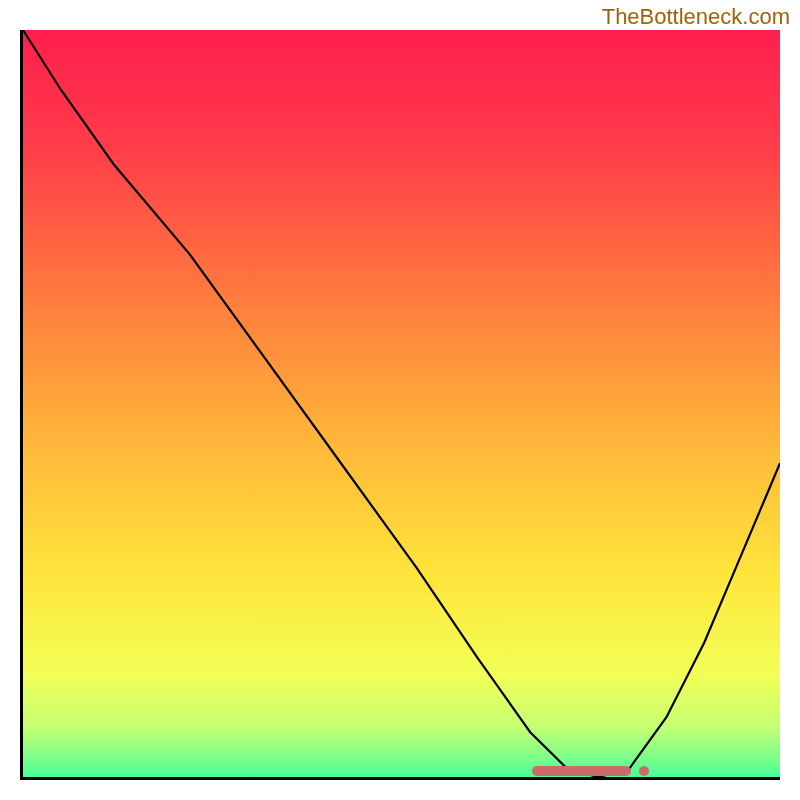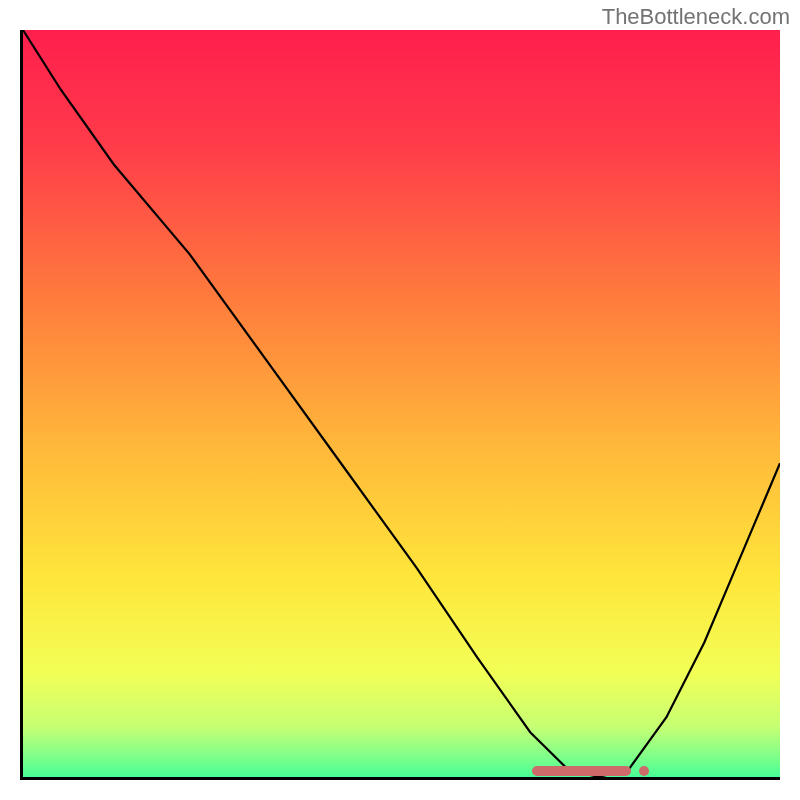--- a/index.html
+++ b/index.html
@@ -1,17 +1,17 @@
 <!DOCTYPE html>
 <html><head>
 <meta charset="utf-8">
 <style>
   * { margin: 0; padding: 0; box-sizing: border-box; }
   body { width: 800px; height: 800px; position: relative; background: #fff; font-family: Arial, sans-serif; }
-  .watermark { position: absolute; top: 4px; right: 10px; color: #737373; font-size: 22px; font-weight: 500; }
+  .watermark { position: absolute; top: 4px; right: 10px; color: #a16207; font-size: 22px; font-weight: 500; }
   .plot-area { position: absolute; left: 20px; top: 30px; width: 760px; height: 750px; border-left: 3px solid #000; border-bottom: 3px solid #000; overflow: hidden; }
   .gradient { position: absolute; inset: 0; }
   svg.curve { position: absolute; inset: 0; width: 100%; height: 100%; }
   .marker-band { position: absolute; height: 10px; border-radius: 5px; background: #cd6b6b; }
   .marker-dot { position: absolute; width: 10px; height: 10px; border-radius: 50%; background: #cd6b6b; }
 </style>
 </head>
 <body>
 
 <div class="watermark">TheBottleneck.com</div>

